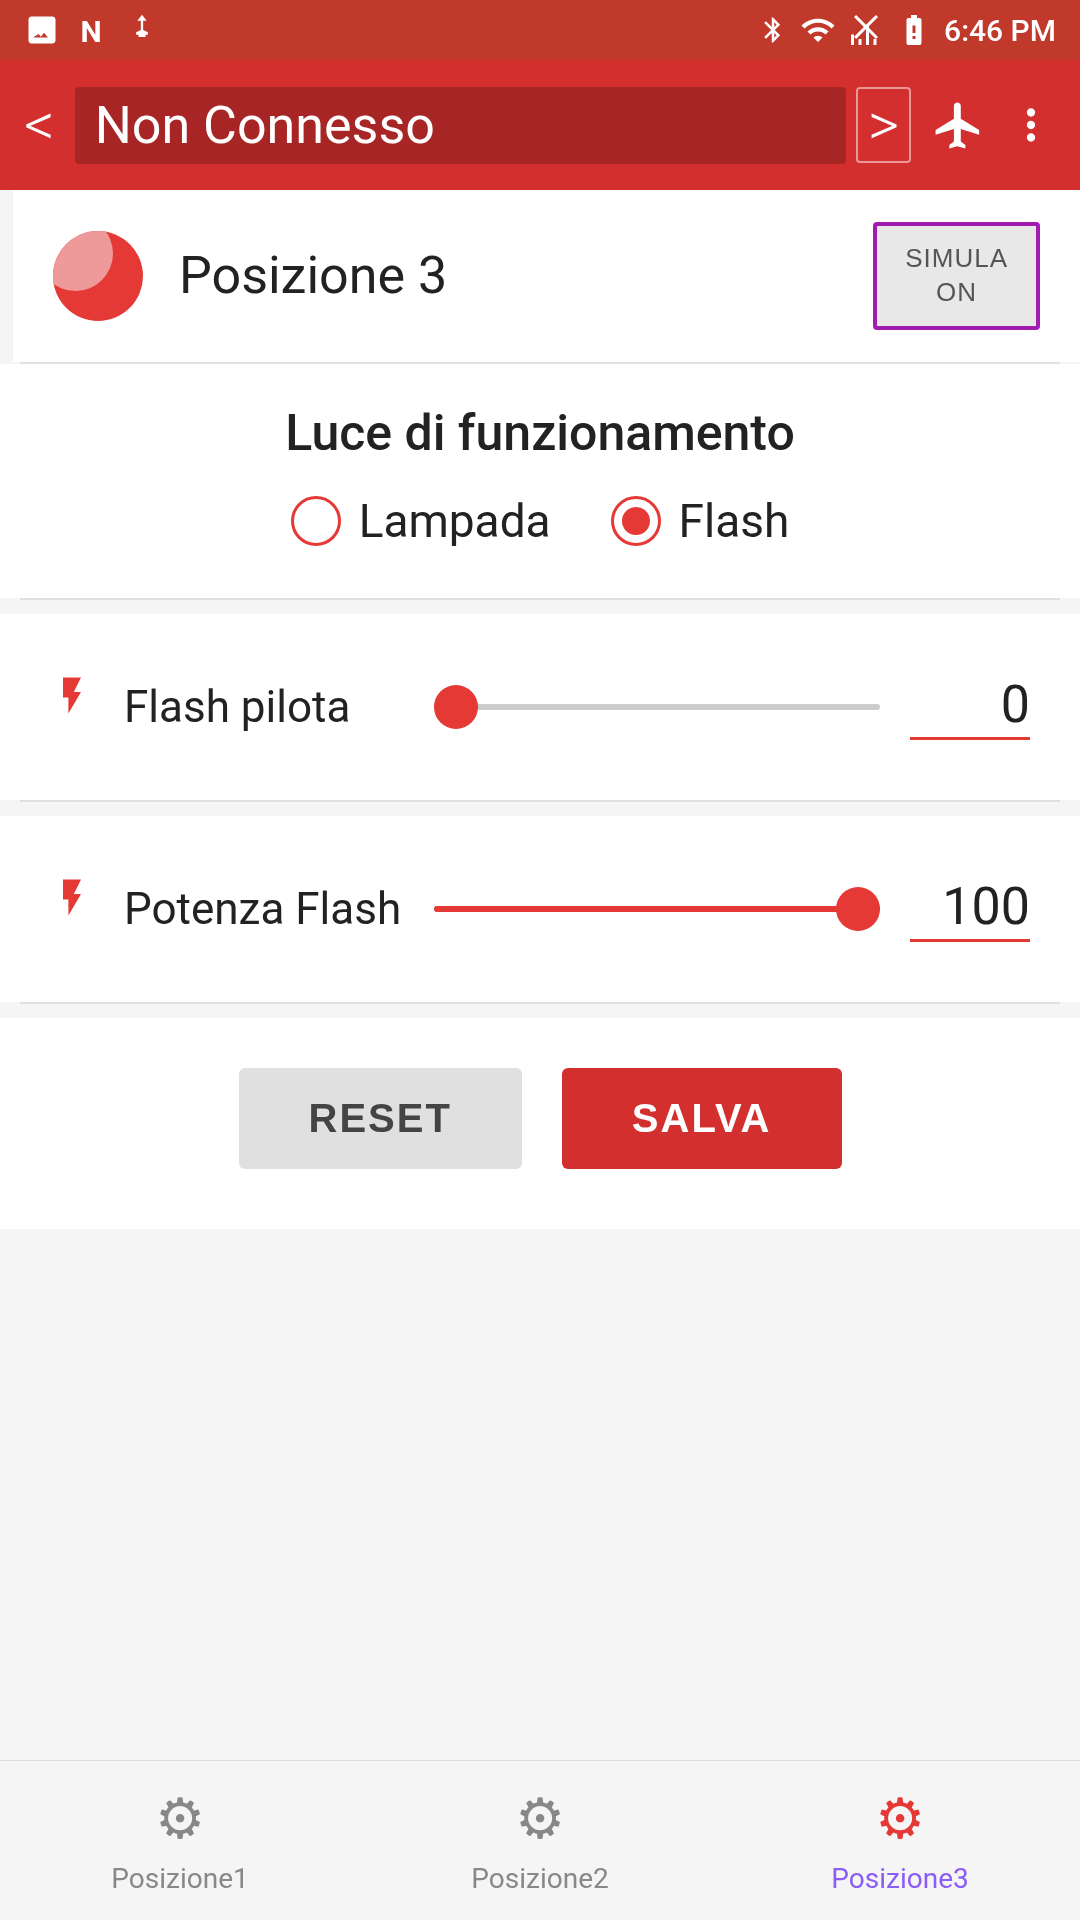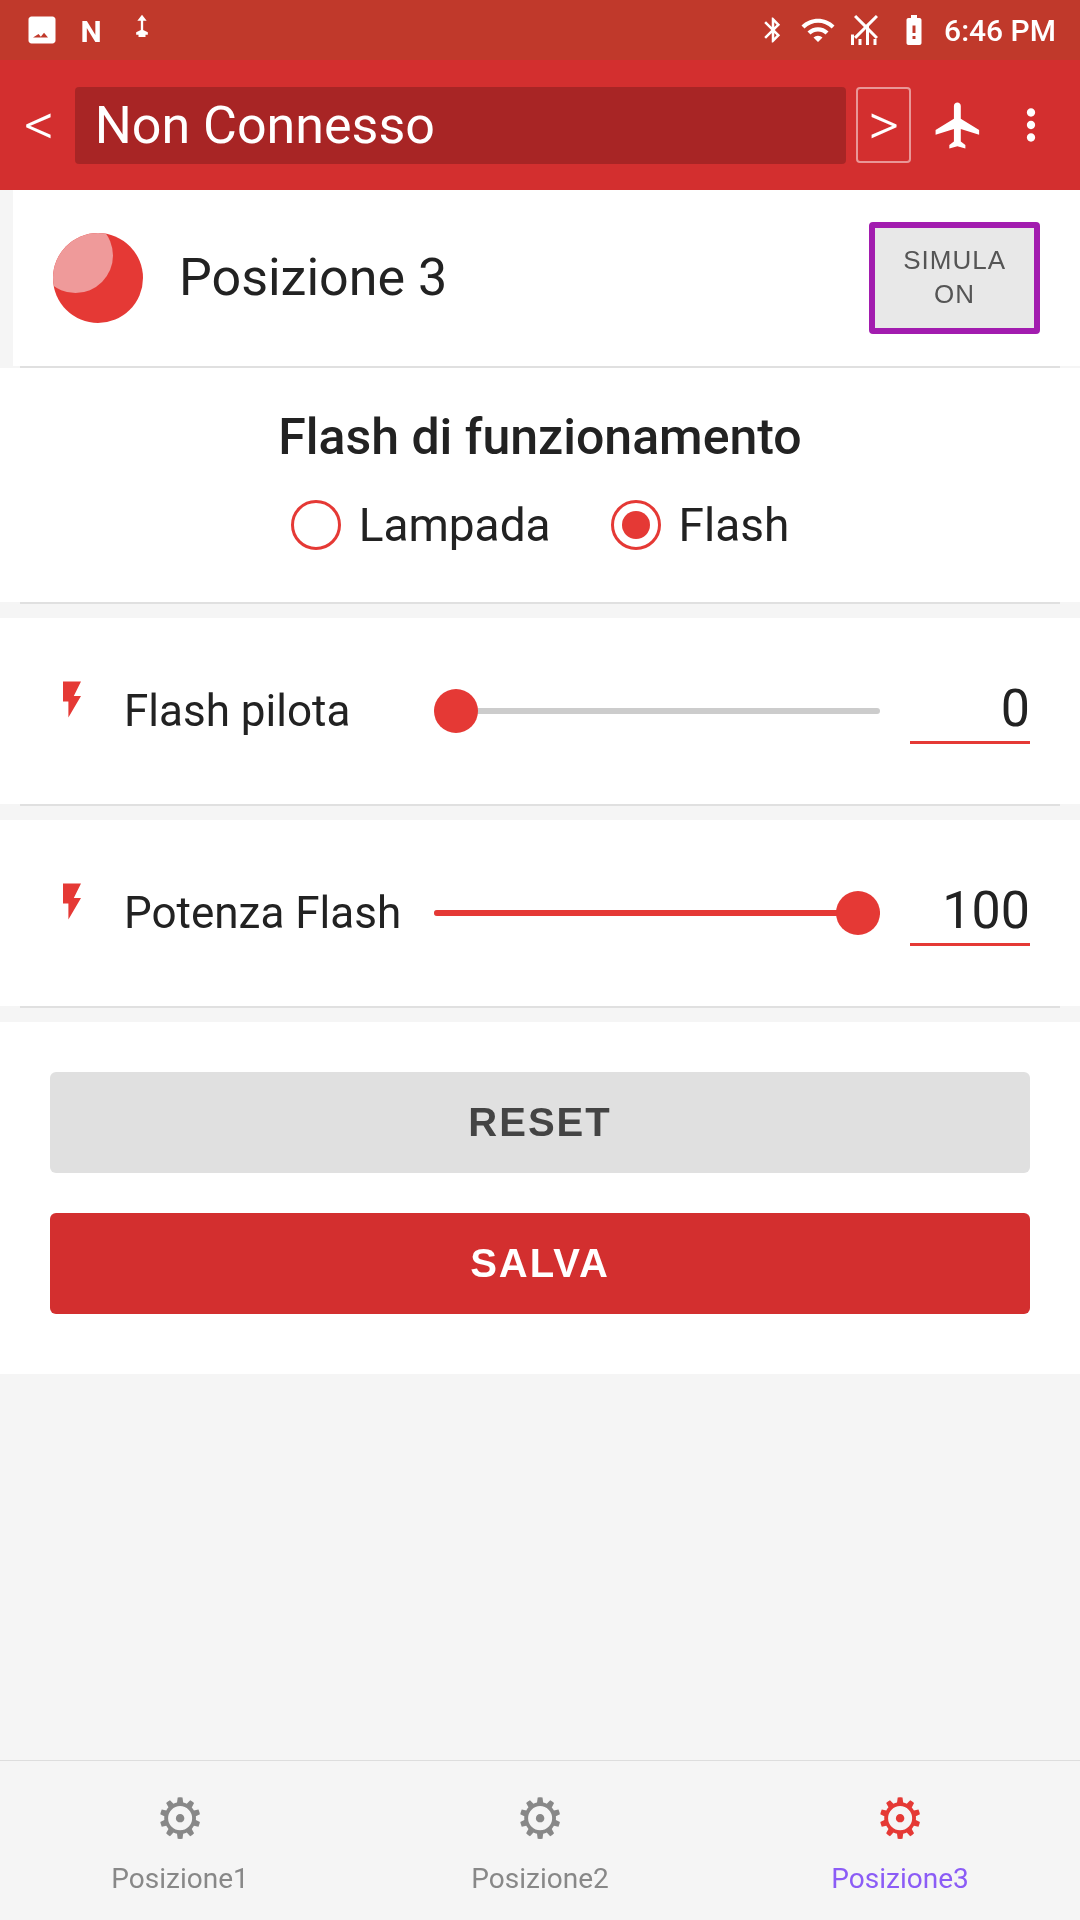--- a/index.html
+++ b/index.html
@@ -128,21 +128,21 @@
       font-size: 52px;
       font-weight: 400;
       color: #222;
     }
     .header-buttons {
       display: flex;
       gap: 20px;
     }
     .header-btn {
       padding: 16px 28px;
-      border: 6px solid #a21caf;
+      border: 4px solid #a21caf;
       background: #e8e8e8;
       border-radius: 4px;
       font-size: 26px;
       font-weight: 500;
       color: #555;
       cursor: pointer;
       text-align: center;
       letter-spacing: 1px;
       line-height: 1.3;
     }
@@ -270,21 +270,20 @@
     }
 
     
     .buttons-section {
       background: white;
       padding: 50px 50px 60px;
       display: flex;
       justify-content: center;
       gap: 40px;
       margin-top: 14px;
-      flex-direction: column;
     }
     .btn-reset {
       padding: 28px 70px;
       background: #e0e0e0;
       border: none;
       border-radius: 6px;
       font-size: 40px;
       font-weight: 700;
       color: #444;
       cursor: pointer;
@@ -409,21 +408,21 @@
   </div>
   <div class="position-title">Posizione 3</div>
   <div class="header-buttons">
     <button class="header-btn">SIMULA<br>ON</button>
   </div>
 </div>
 
 <div class="divider"></div>
 
 <div class="mode-section">
-  <div class="mode-title">Flash di funzionamento</div>
+  <div class="mode-title">Luce di funzionamento</div>
   <div class="mode-options">
 
     <div class="mode-option">
       <div class="radio-outer radio-empty">
         
       </div>
       <span class="mode-label">Lampada</span>
     </div>
 
     <div class="mode-option">

